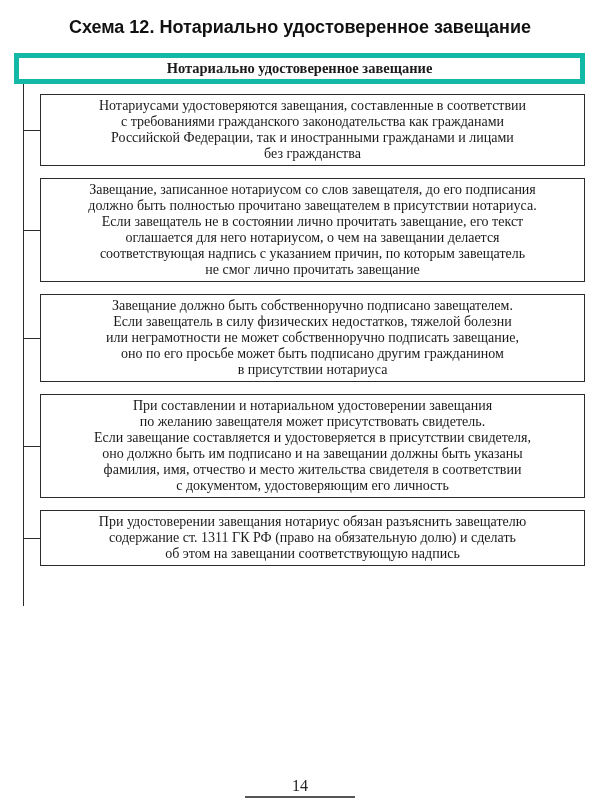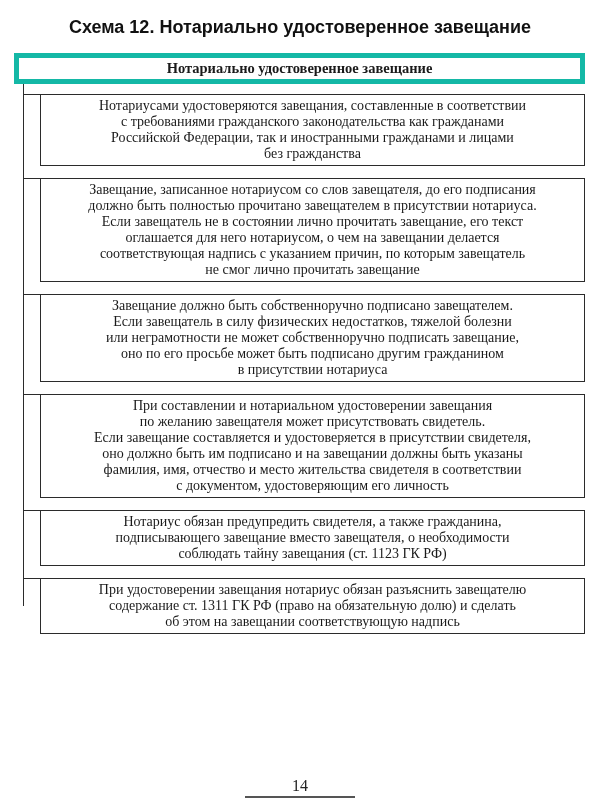--- a/index.html
+++ b/index.html
@@ -48,21 +48,21 @@
     position: absolute;
     top: 86px;
     left: 23px;
     right: 15px;
     display: flex;
     flex-direction: column;
     gap: 12px;
   }
   .row {
     display: flex;
-    align-items: flex-start;
+    align-items: center;
   }
   .stub {
     flex: none;
     width: 17px;
     height: 1px;
     background: #2b2b2b;
   }
   .node-box {
     flex: 1;
     border: 1px solid #2b2b2b;
@@ -135,26 +135,20 @@
     <div class="row">
       <div class="stub"></div>
       <div class="node-box">При составлении и нотариальном удостоверении завещания
 по желанию завещателя может присутствовать свидетель.
 Если завещание составляется и удостоверяется в присутствии свидетеля,
 оно должно быть им подписано и на завещании должны быть указаны
 фамилия, имя, отчество и место жительства свидетеля в соответствии
 с документом, удостоверяющим его личность</div>
     </div>
 
-    <div class="row">
-      <div class="stub"></div>
-      <div class="node-box">Нотариус обязан предупредить свидетеля, а также гражданина,
-подписывающего завещание вместо завещателя, о необходимости
-соблюдать тайну завещания (ст. 1123 ГК РФ)</div>
-    </div>
 
     <div class="row">
       <div class="stub"></div>
       <div class="node-box">При удостоверении завещания нотариус обязан разъяснить завещателю
 содержание ст. 1311 ГК РФ (право на обязательную долю) и сделать
 об этом на завещании соответствующую надпись</div>
     </div>
 
   </div>
 

